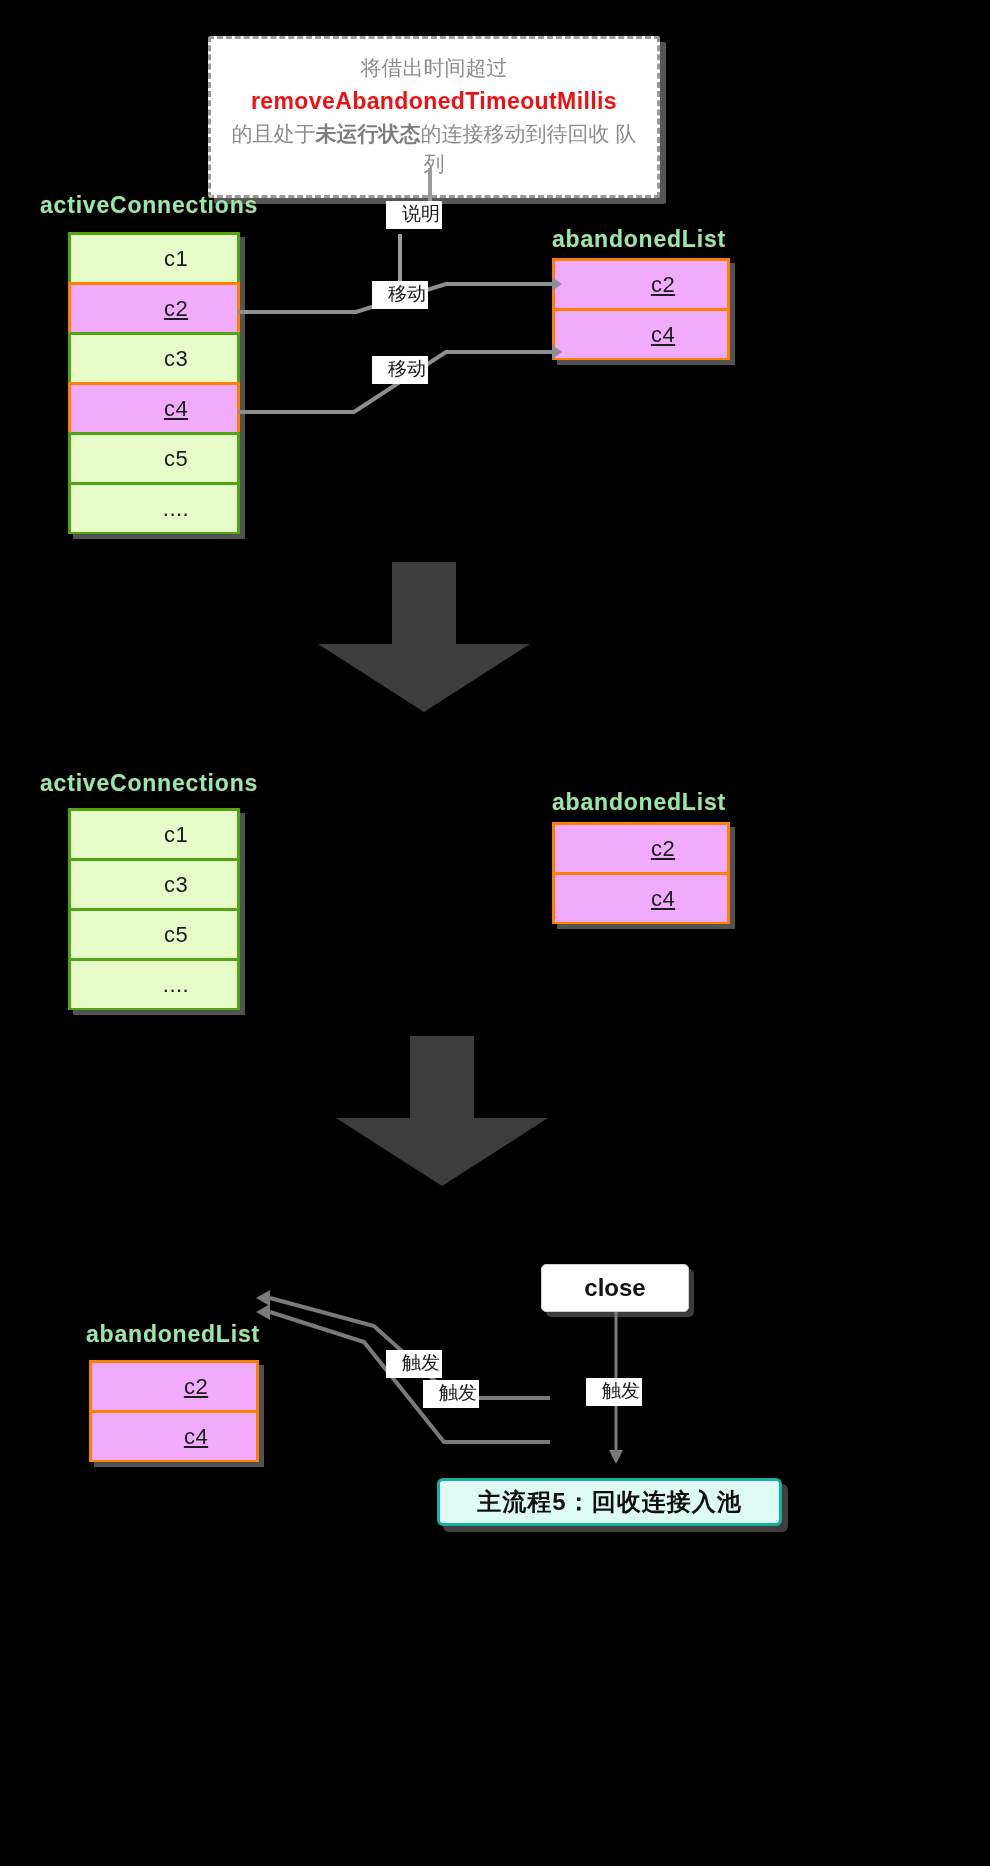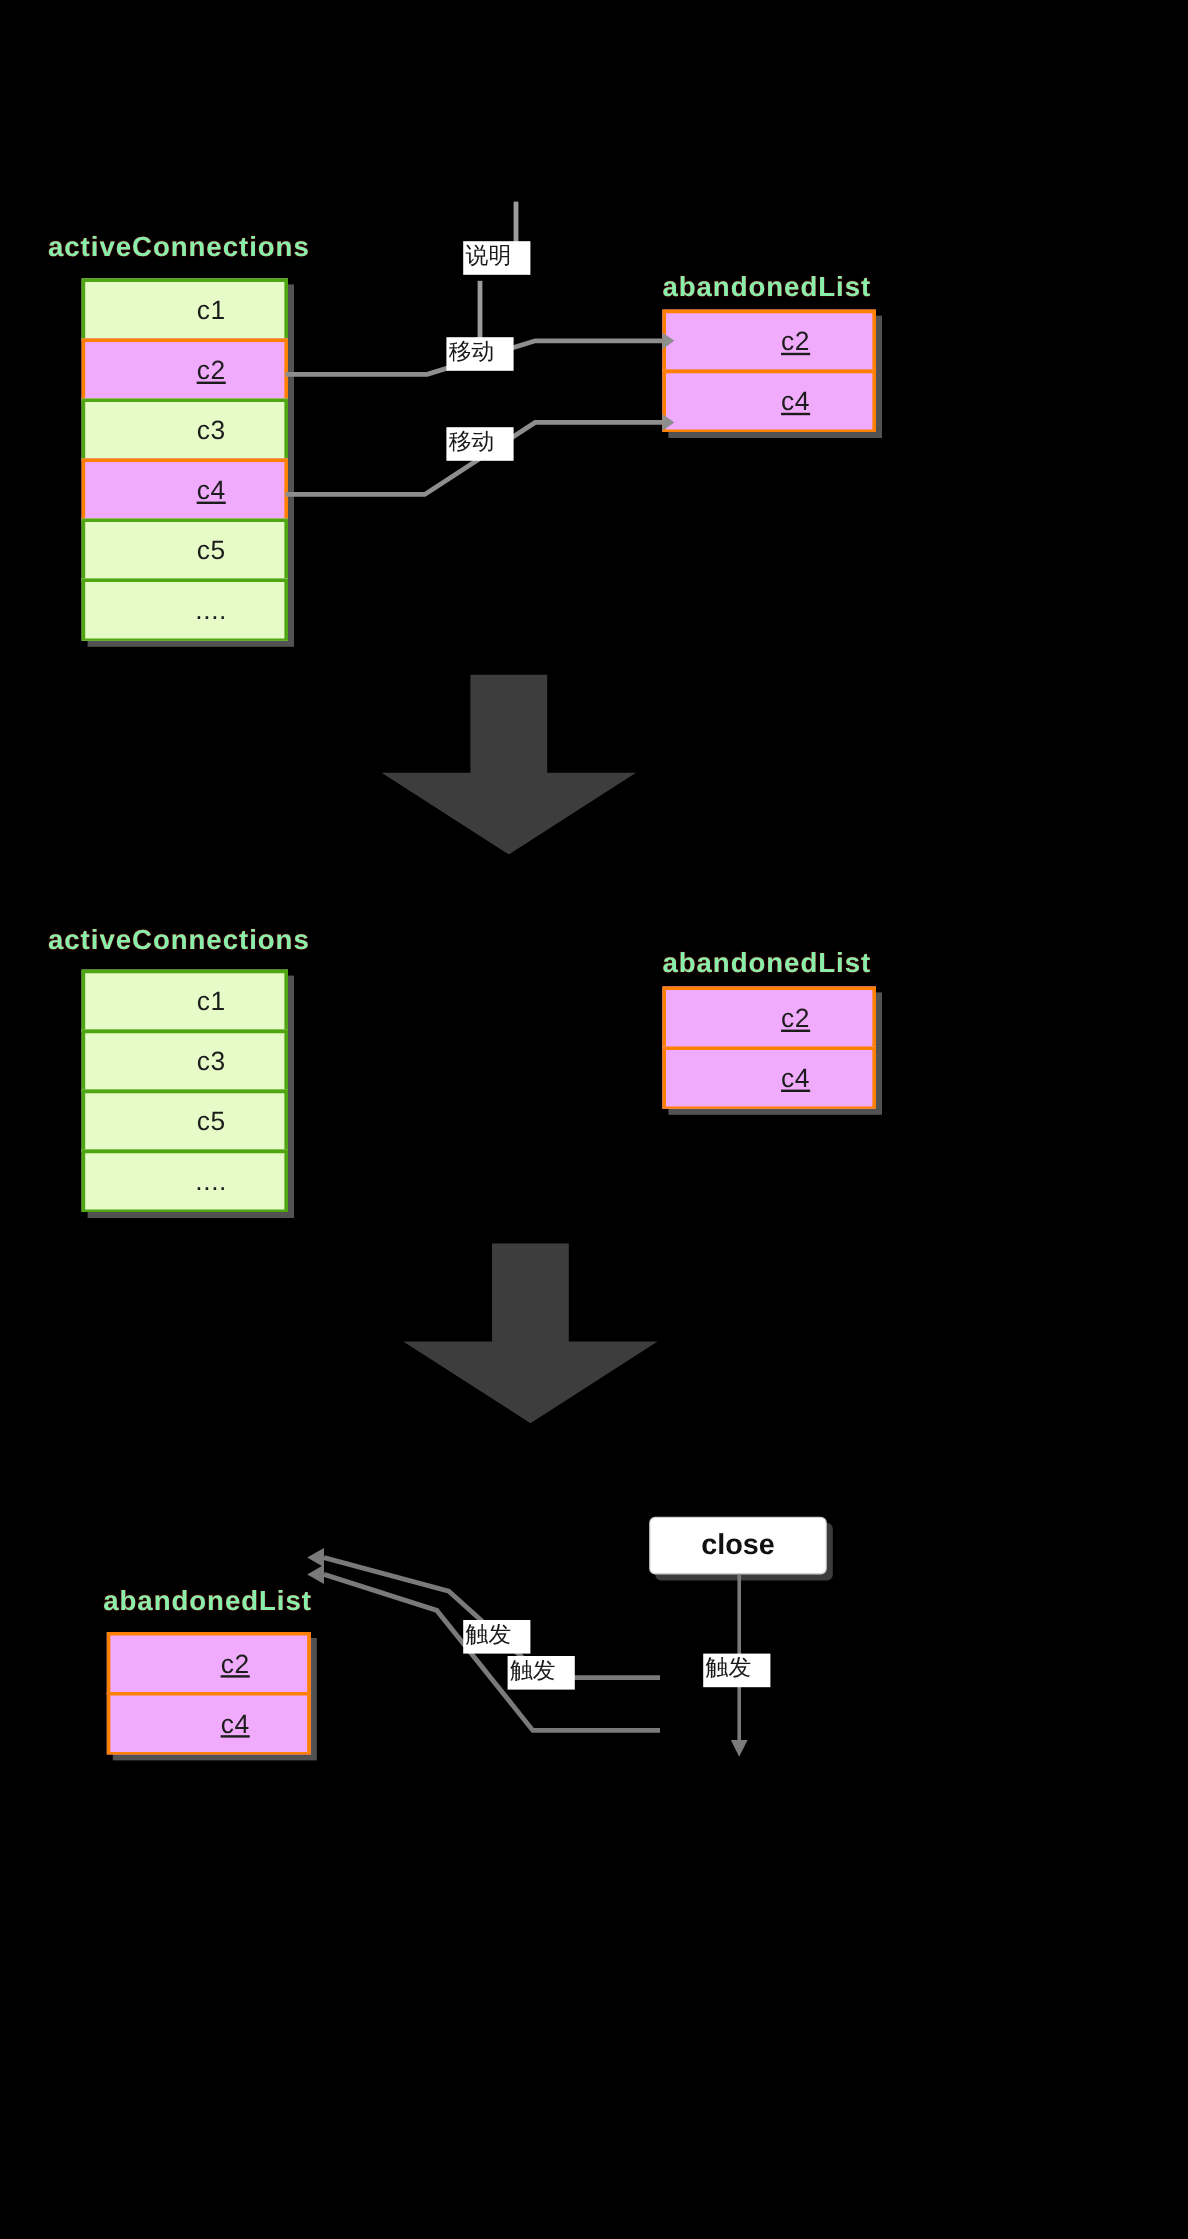--- a/index.html
+++ b/index.html
@@ -87,21 +87,21 @@
   .cell.orange:first-child { margin-top: 0; }
 
   
   .edge-label {
     background: #ffffff;
     color: #1a1a1a;
     font-size: 19px;
     line-height: 1.1;
     padding: 3px 2px 4px 2px;
     white-space: nowrap;
-    text-align: left;
+    text-align: right;
   }
 
   
   .conn {
     background: #9b9b9b;
   }
 
   
   .big-arrow svg { display: block; }
 
@@ -133,20 +133,26 @@
     font-weight: bold;
     color: #111111;
     letter-spacing: 1px;
   }
 </style>
 </head>
 <body>
 
 <div id="canvas">
 
+  <div class="abs note-box" style="left:208px; top:36px; width:452px;">
+    <span>将借出时间超过</span>
+    <span class="nb-strong-red">removeAbandonedTimeoutMillis</span>
+    <span>的且处于</span><span class="nb-bold">未运行状态</span><span>的连接移动到待回收</span>
+    <span>队列</span>
+  </div>
 
   <div class="abs conn" style="left:428px; top:168px; width:4px; height:36px;"></div>
   <div class="abs edge-label" style="left:386px; top:201px; width:56px;">说明</div>
   <div class="abs conn" style="left:398px; top:234px; width:4px; height:52px;"></div>
 
   <div class="abs list-title" style="left:40px; top:192px;">activeConnections</div>
 
   <div class="abs stack" style="left:68px; top:232px; width:172px;">
     <div class="cell green" style="height:52px;">
       <span>c1</span>
@@ -258,14 +264,17 @@
 
   <div class="abs edge-label" style="left:386px; top:1350px; width:56px;">触发</div>
   <div class="abs edge-label" style="left:423px; top:1380px; width:56px;">触发</div>
 
   <svg class="abs" style="left:605px; top:1312px;" width="24" height="152" viewBox="0 0 24 152">
     <path d="M11,0 L11,138" fill="none" stroke="#7a7a7a" stroke-width="3"></path>
     <polygon points="4,138 18,138 11,152" fill="#7a7a7a"></polygon>
   </svg>
   <div class="abs edge-label" style="left:586px; top:1378px; width:56px;">触发</div>
 
+  <div class="abs flow-bar" style="left:437px; top:1478px; width:345px; height:48px;">
+    <span>主流程5：回收连接入池</span>
+  </div>
 
 </div>
 
 </body></html>

